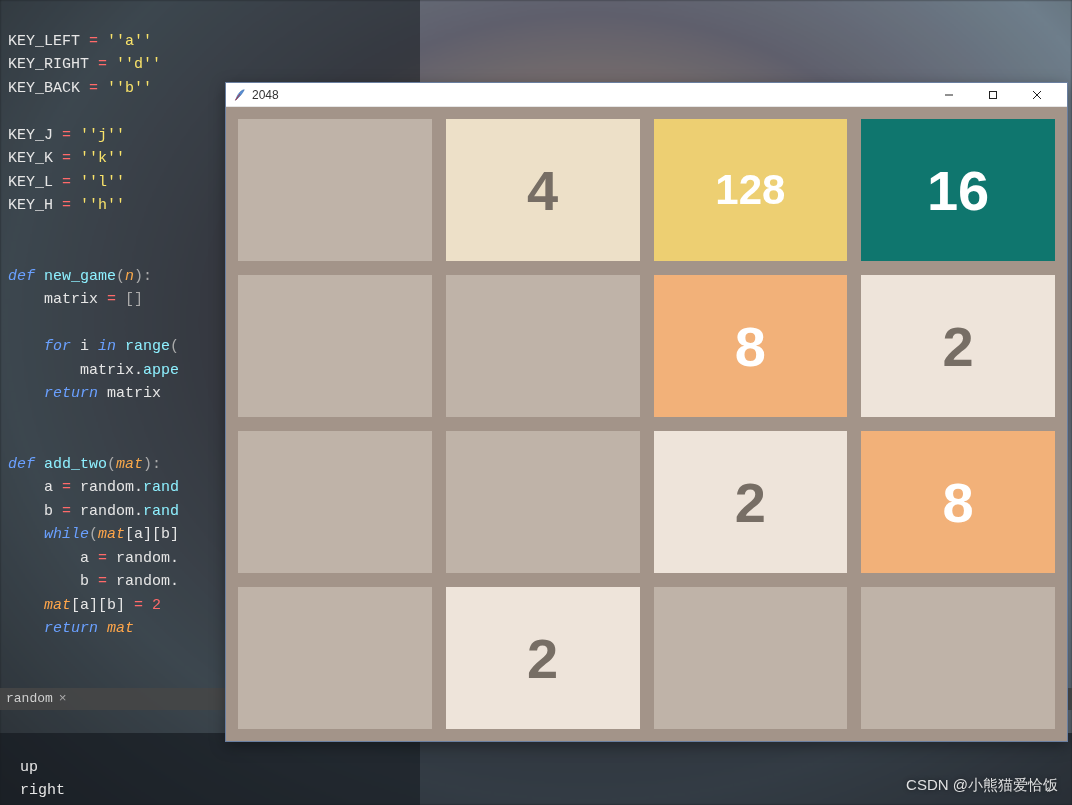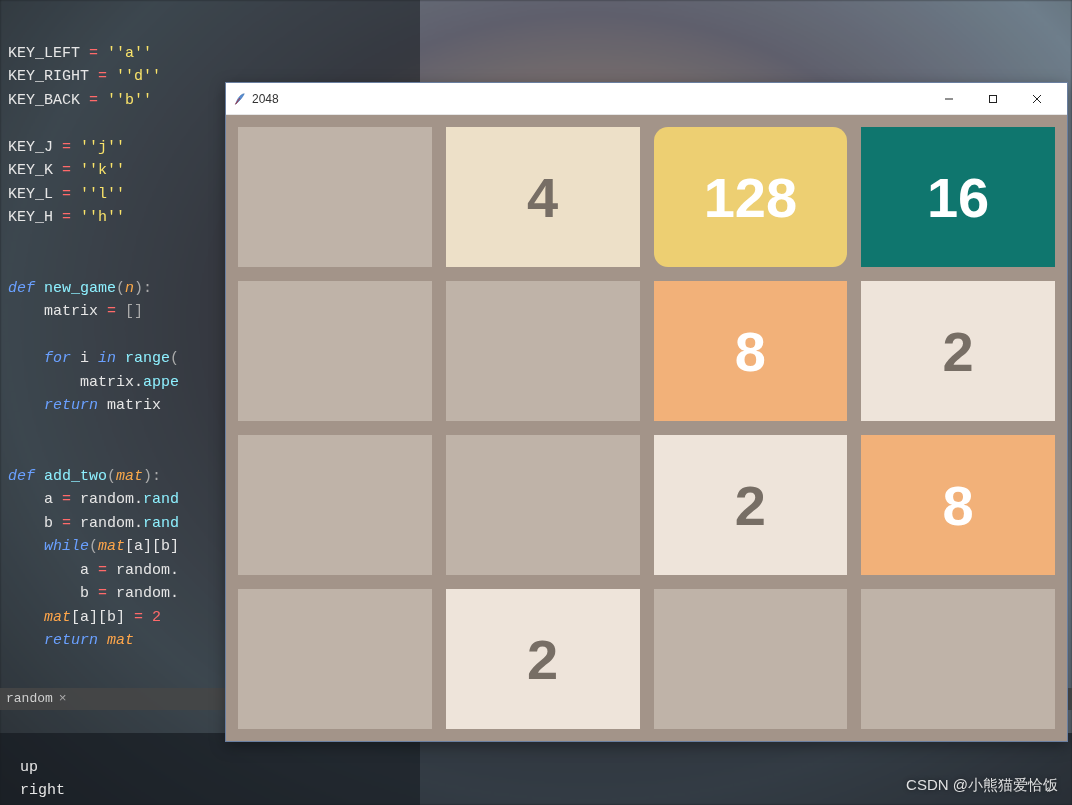--- a/index.html
+++ b/index.html
@@ -16,21 +16,21 @@
     inset: 0;
     background: radial-gradient(ellipse at 55% 40%, #d8c4a8 0%, #a38b78 20%, #6a6a78 45%, #7a8c9a 70%, #4a5058 100%);
     filter: blur(1px) brightness(0.9);
   }
   .editor-overlay {
     position: absolute;
     left: 0; top: 0;
     width: 420px;
     height: 805px;
     background: rgba(20,25,30,0.55);
-    padding: 18px 8px;
+    padding: 6px 8px;
     color: #e6e6e6;
     font-size: 15px;
     line-height: 23.5px;
     white-space: pre;
     overflow: hidden;
   }
   .editor-overlay .kw   { color: #6aa0ff; font-style: italic; }
   .editor-overlay .def  { color: #6aa0ff; font-style: italic; }
   .editor-overlay .fn   { color: #8ef0ff; }
   .editor-overlay .var  { color: #e6e6e6; }
@@ -74,21 +74,21 @@
     top: 82px;
     width: 843px;
     height: 660px;
     background: #fff;
     border: 1px solid #6a7fa0;
     box-shadow: 0 4px 14px rgba(0,0,0,0.35);
     display: flex;
     flex-direction: column;
   }
   .titlebar {
-    height: 32px;
+    height: 24px;
     background: #fff;
     display: flex;
     align-items: center;
     padding: 0 8px 0 6px;
     border-bottom: 1px solid #e6e6e6;
   }
   .titlebar .feather {
     width: 14px; height: 14px;
     margin-right: 6px;
     display: inline-flex;
@@ -129,21 +129,21 @@
     justify-content: center;
     font-family: Arial, Helvetica, sans-serif;
     font-weight: 900;
     font-size: 54px;
   }
   .tile.empty { background: #bfb3a8; }
   .tile.v2   { background: #eee4da; color: #776e65; font-size: 56px; }
   .tile.v4   { background: #ede0c8; color: #776e65; font-size: 56px; }
   .tile.v8   { background: #f2b179; color: #fff;     font-size: 56px; }
   .tile.v16  { background: #0f766e; color: #fff;     font-size: 56px; }
-  .tile.v128 { background: #edcf72; color: #fff;     font-size: 56px; border-radius: 14px; }
+  .tile.v128 { background: #edcf72; color: #fff;     font-size: 42px; }
 
   .watermark {
     position: absolute;
     right: 14px;
     bottom: 10px;
     font-family: "Segoe UI", sans-serif;
     font-size: 15px;
     color: rgba(255,255,255,0.85);
     text-shadow: 0 0 4px rgba(0,0,0,0.5);
   }

